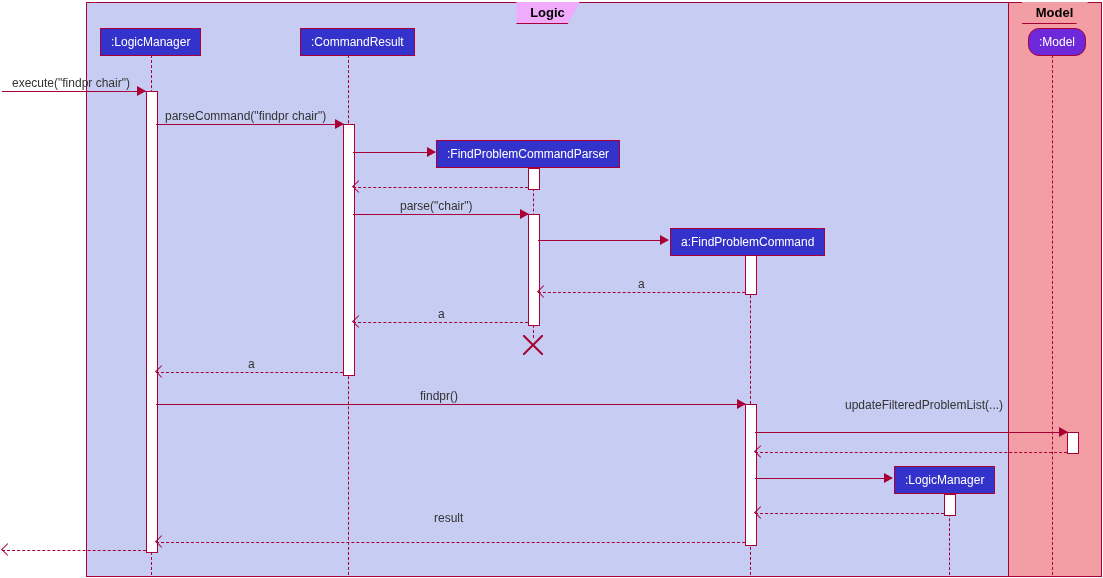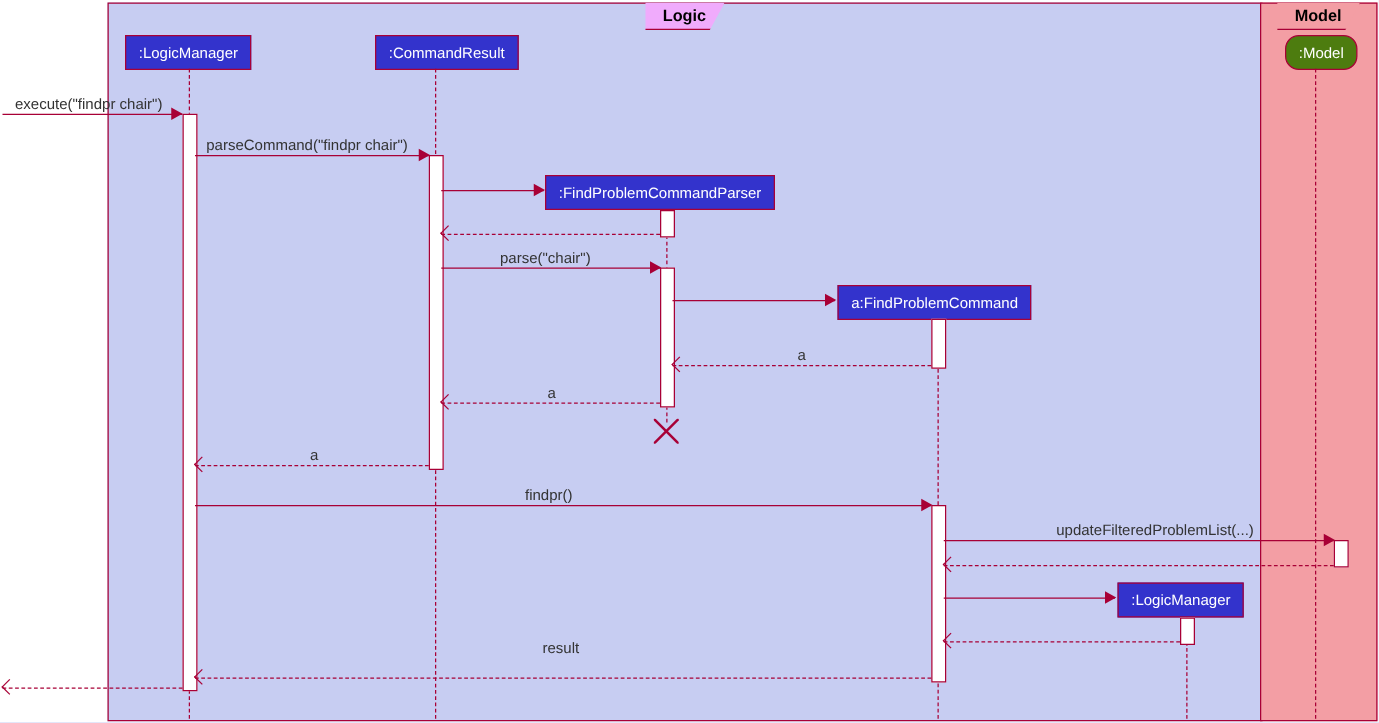--- a/index.html
+++ b/index.html
@@ -43,21 +43,21 @@
   }
   .model-label { left: 50%; transform: translateX(-50%); background: #f39ea4; border-bottom: 1.5px solid #a80036; border-right: 1.5px solid #a80036; color: #000; }
   .participant {
     position: absolute;
     padding: 6px 10px;
     border: 1.5px solid #a80036;
     white-space: nowrap;
   }
   .participant.logic { background: #3333cc; color: #fff; }
   .participant.logic2 { background: #3333cc; color: #fff; }
-  .participant.model { background: #4d7c0f; color: #fff; border-radius: 11px; }
+  .participant.model { background: #6d28d9; color: #fff; border-radius: 11px; }
   .lifeline {
     position: absolute;
     width: 0;
     border-left: 1.5px dashed #a80036;
   }
   .activation {
     position: absolute;
     width: 10px;
     background: #fff;
     border: 1px solid #a80036;
@@ -171,21 +171,21 @@
 <div class="arrow-dash" style="left:156px; top:372px; width:187px;"></div>
 <div class="arrow-head-open left" style="left:157px; top:367px;"></div>
 <div class="msg-label" style="left:248px; top:357px;">a</div>
 
 <div class="arrow-line" style="left:156px; top:404px; width:589px;"></div>
 <div class="arrow-head right" style="left:737px; top:399px;"></div>
 <div class="msg-label" style="left:420px; top:389px;">findpr()</div>
 
 <div class="arrow-line" style="left:755px; top:432px; width:312px;"></div>
 <div class="arrow-head right" style="left:1059px; top:427px;"></div>
-<div class="msg-label" style="left:845px; top:417px;">updateFilteredProblemList(...)</div>
+<div class="msg-label" style="left:845px; top:398px;">updateFilteredProblemList(...)</div>
 
 <div class="arrow-dash" style="left:755px; top:452px; width:312px;"></div>
 <div class="arrow-head-open left" style="left:756px; top:447px;"></div>
 
 <div class="arrow-line" style="left:755px; top:478px; width:137px;"></div>
 <div class="arrow-head right" style="left:884px; top:473px;"></div>
 
 <div class="arrow-dash" style="left:755px; top:513px; width:189px;"></div>
 <div class="arrow-head-open left" style="left:756px; top:508px;"></div>
 

